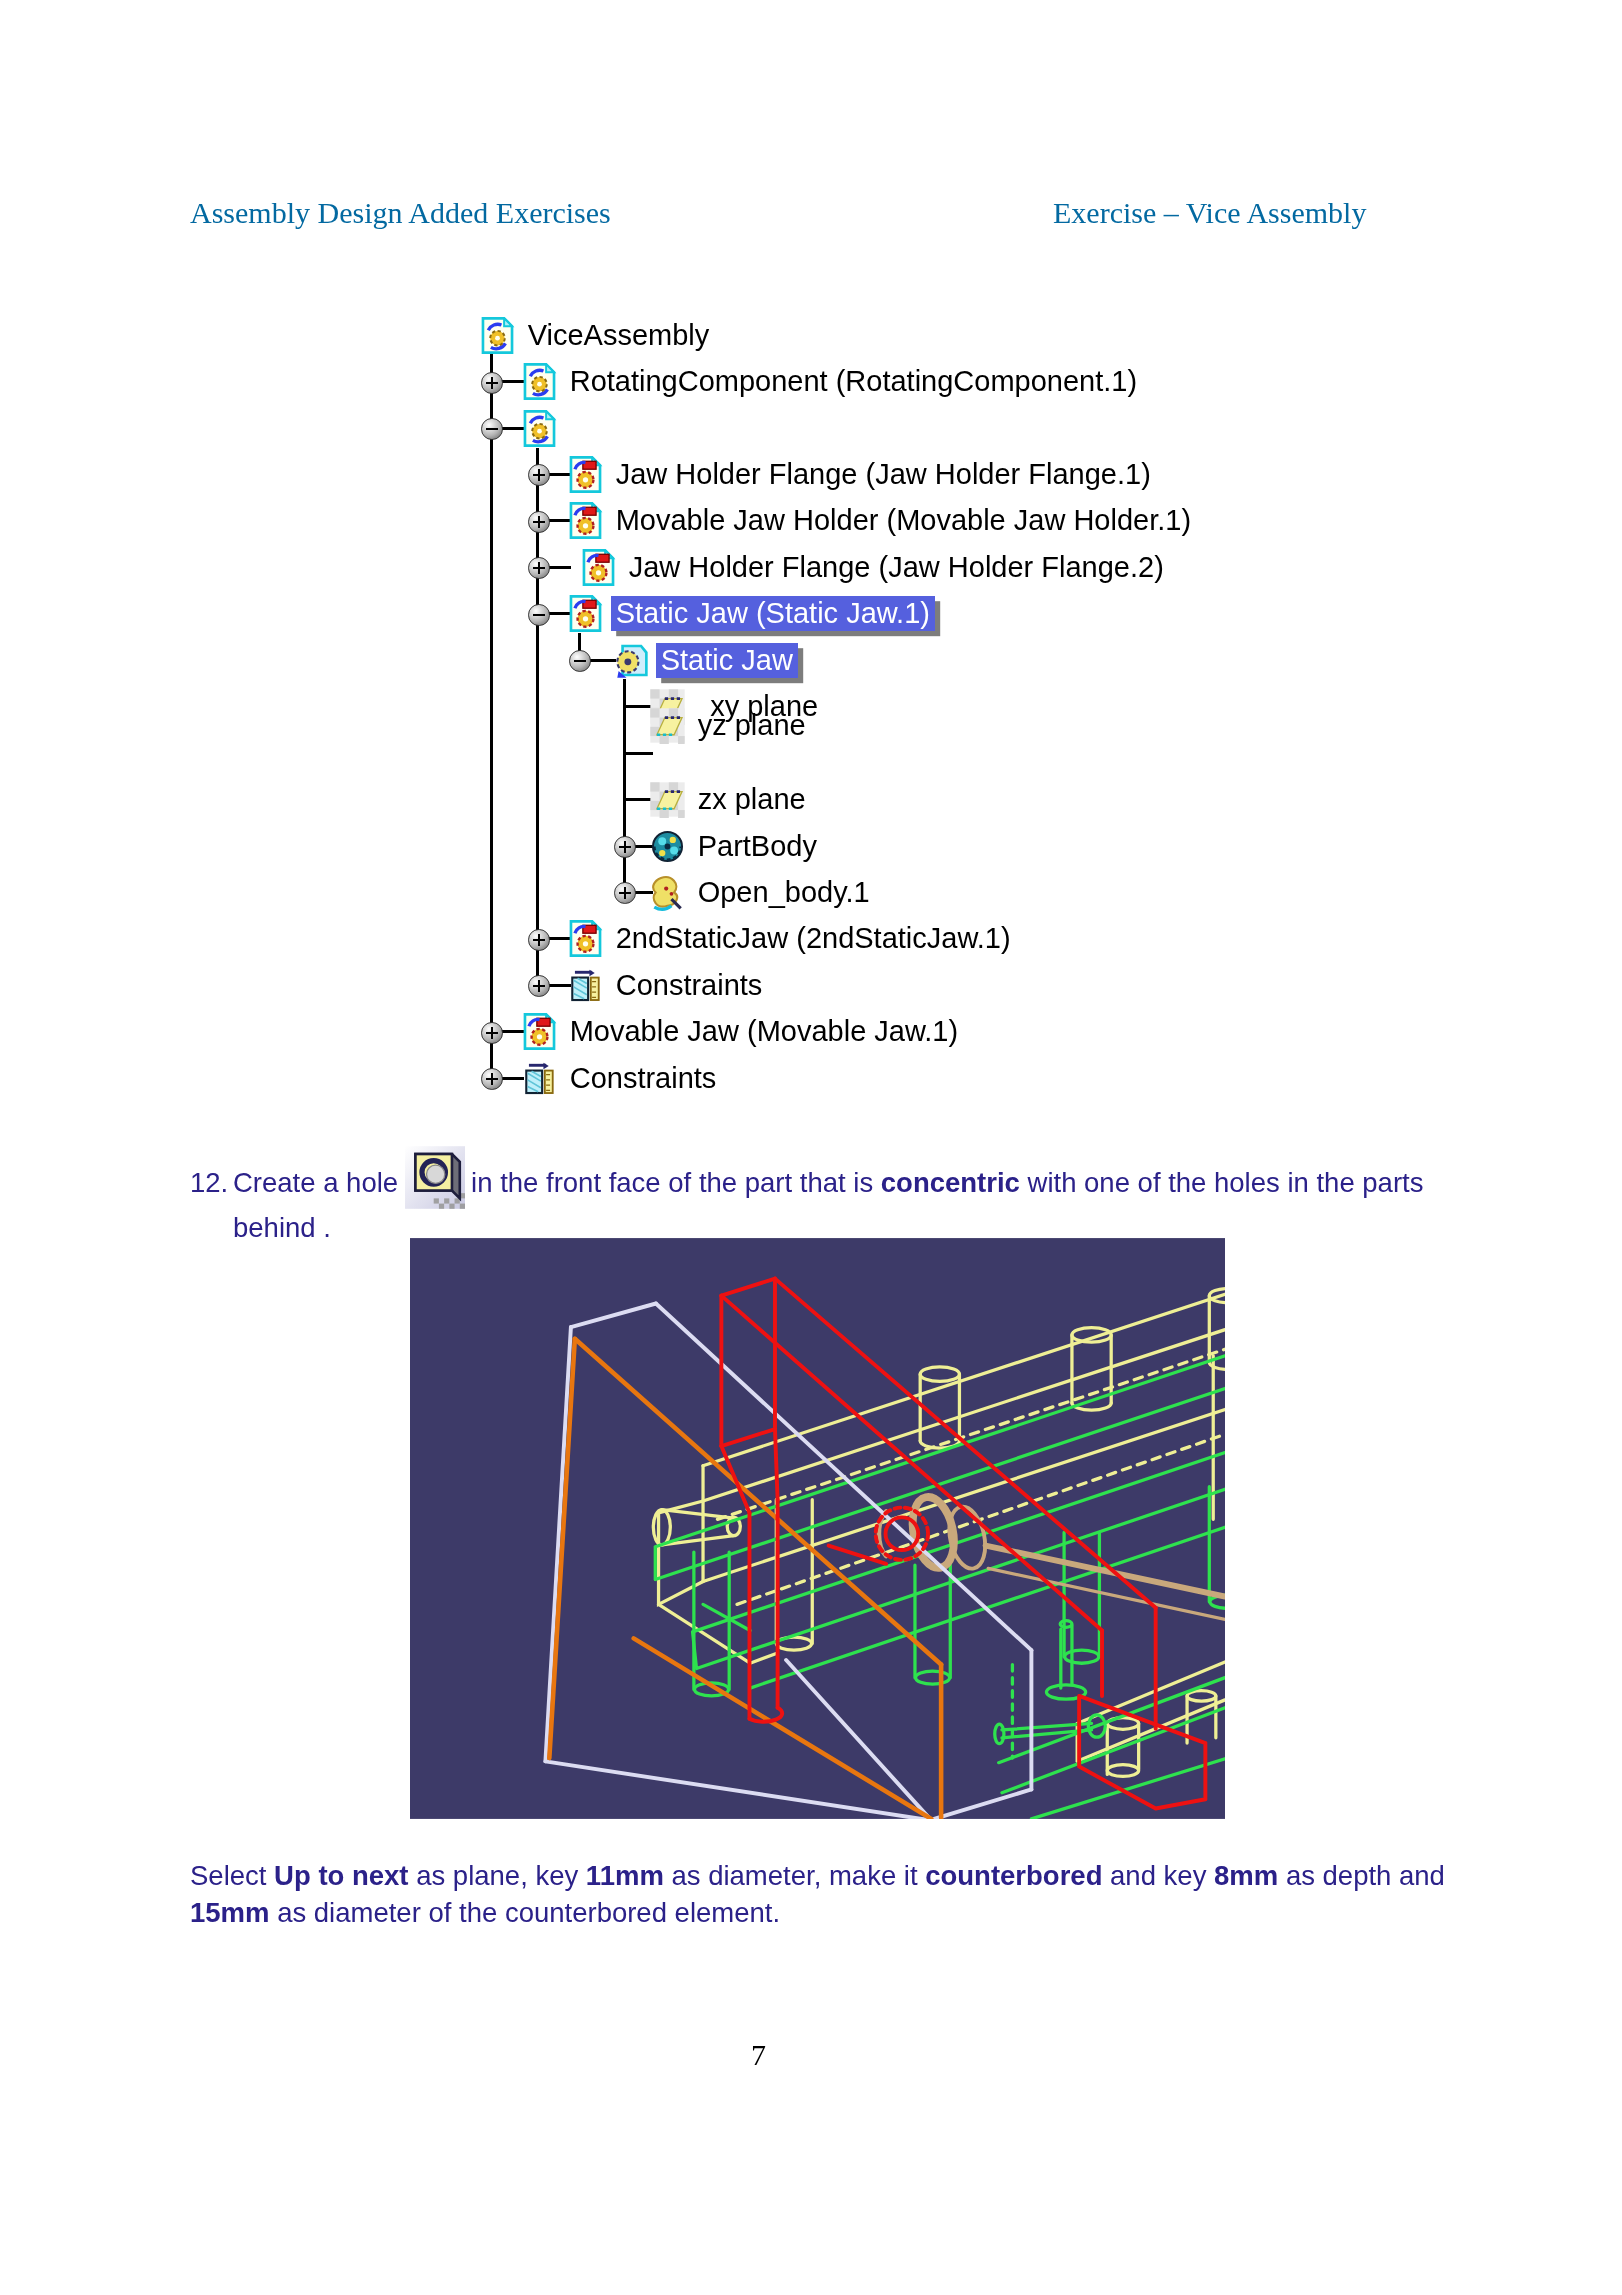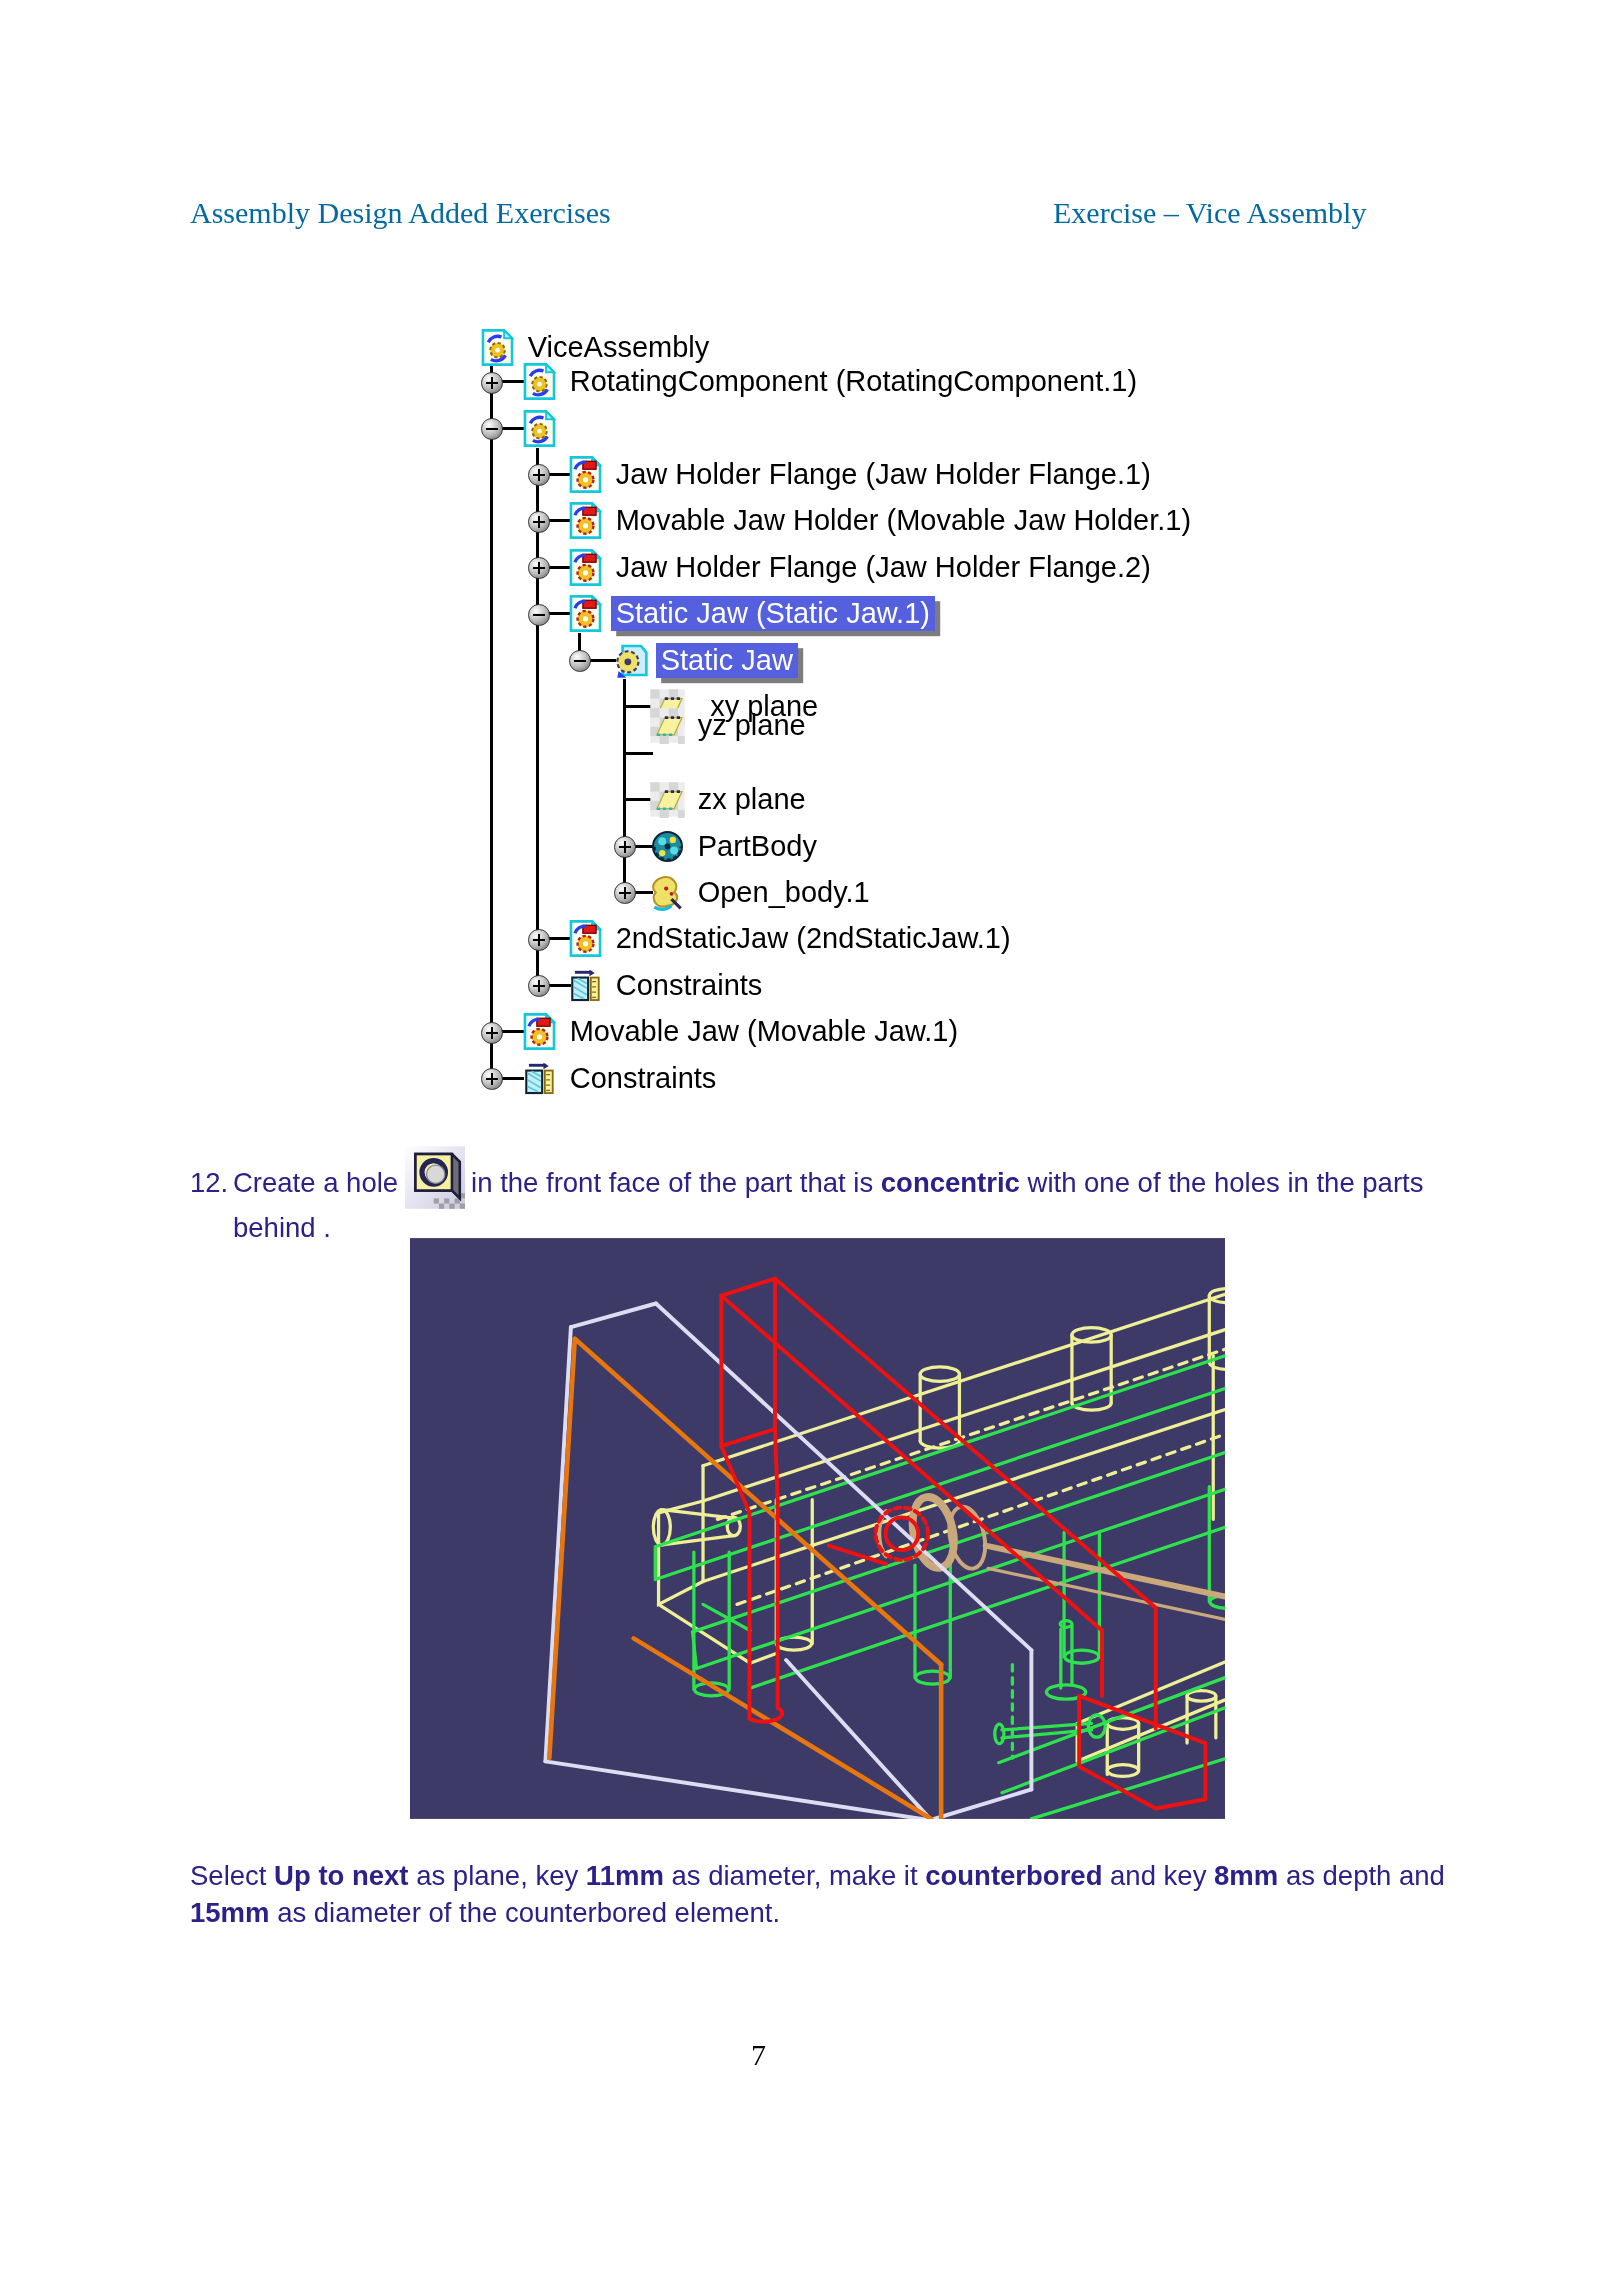--- a/index.html
+++ b/index.html
@@ -45,21 +45,21 @@
 
   <div class="hdr hdr-left">Assembly Design Added Exercises</div>
   <div class="hdr hdr-right">Exercise – Vice Assembly</div>
 
   <div class="tree">
     <div class="trunk" style="left:490px;top:353px;height:725px;"></div>
     <div class="trunk" style="left:536px;top:448px;height:537px;"></div>
     <div class="trunk" style="left:578px;top:633px;height:26px;"></div>
     <div class="trunk" style="left:623px;top:679px;height:213px;"></div>
     <div id="tree-rows">
-        <div class="trow" style="left: 479px; top: 329px;">
+        <div class="trow" style="left: 479px; top: 317px;">
           <span class="ticon">
             <svg viewBox="0 0 28 28">
               <polygon points="3,1 19,1 25,7 25,27 3,27" fill="#fffff0" stroke="#14c8dc" stroke-width="2"></polygon>
               <polygon points="19,1 25,7 19,7" fill="#aef0f8" stroke="#14c8dc" stroke-width="1.5"></polygon>
               <path d="M7,10 a8,8 0 0 1 10,-4" fill="none" stroke="#2b3cf0" stroke-width="2.5"></path>
               <path d="M20,20 a8,8 0 0 1 -11,3" fill="none" stroke="#2b3cf0" stroke-width="2.5"></path>
               <circle cx="14" cy="16" r="5.5" fill="#f0c028" stroke="#8a6a10" stroke-width="1.5" stroke-dasharray="2.5 1.8"></circle>
               <circle cx="14" cy="16" r="1.8" fill="#fffff0"></circle>
             </svg>
           </span>
@@ -119,21 +119,21 @@
               <rect x="12" y="4" width="10" height="6" fill="#e01818" stroke="#700" stroke-width="1"></rect>
               <path d="M6,10 a7,7 0 0 1 8,-5" fill="none" stroke="#2b3cf0" stroke-width="2.5"></path>
               <circle cx="14" cy="18" r="6" fill="#f0c028" stroke="#b02020" stroke-width="1.8" stroke-dasharray="2.5 1.8"></circle>
               <circle cx="14" cy="18" r="2" fill="#fffff0"></circle>
             </svg>
           </span>
           <span class="tlabel">Movable Jaw Holder (Movable Jaw Holder.1)</span>
         </div>
         <div class="stub" style="left: 538px; top: 566px; width: 33px;"></div>
         <div class="exp plus" style="left: 528px; top: 557px;"></div>
-        <div class="trow" style="left: 567px; top: 549px; text-align: right;">
+        <div class="trow" style="left: 580px; top: 549px; text-align: right;">
           <span class="ticon">
             <svg viewBox="0 0 28 28">
               <polygon points="3,1 19,1 25,7 25,27 3,27" fill="#fffff0" stroke="#14c8dc" stroke-width="2"></polygon>
               <polygon points="19,1 25,7 19,7" fill="#aef0f8" stroke="#14c8dc" stroke-width="1.5"></polygon>
               <rect x="12" y="4" width="10" height="6" fill="#e01818" stroke="#700" stroke-width="1"></rect>
               <path d="M6,10 a7,7 0 0 1 8,-5" fill="none" stroke="#2b3cf0" stroke-width="2.5"></path>
               <circle cx="14" cy="18" r="6" fill="#f0c028" stroke="#b02020" stroke-width="1.8" stroke-dasharray="2.5 1.8"></circle>
               <circle cx="14" cy="18" r="2" fill="#fffff0"></circle>
             </svg>
           </span>

